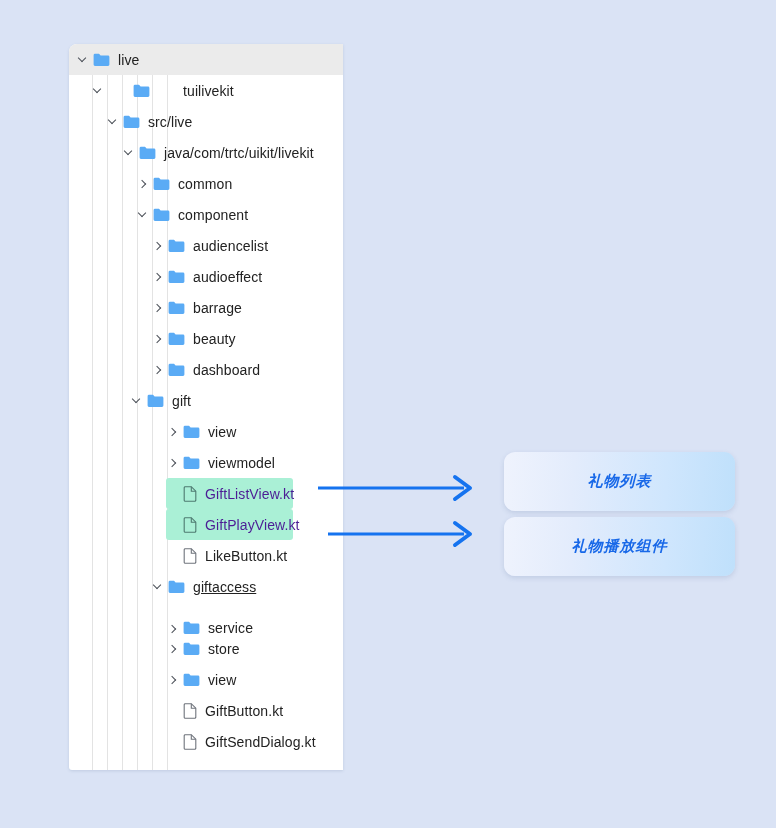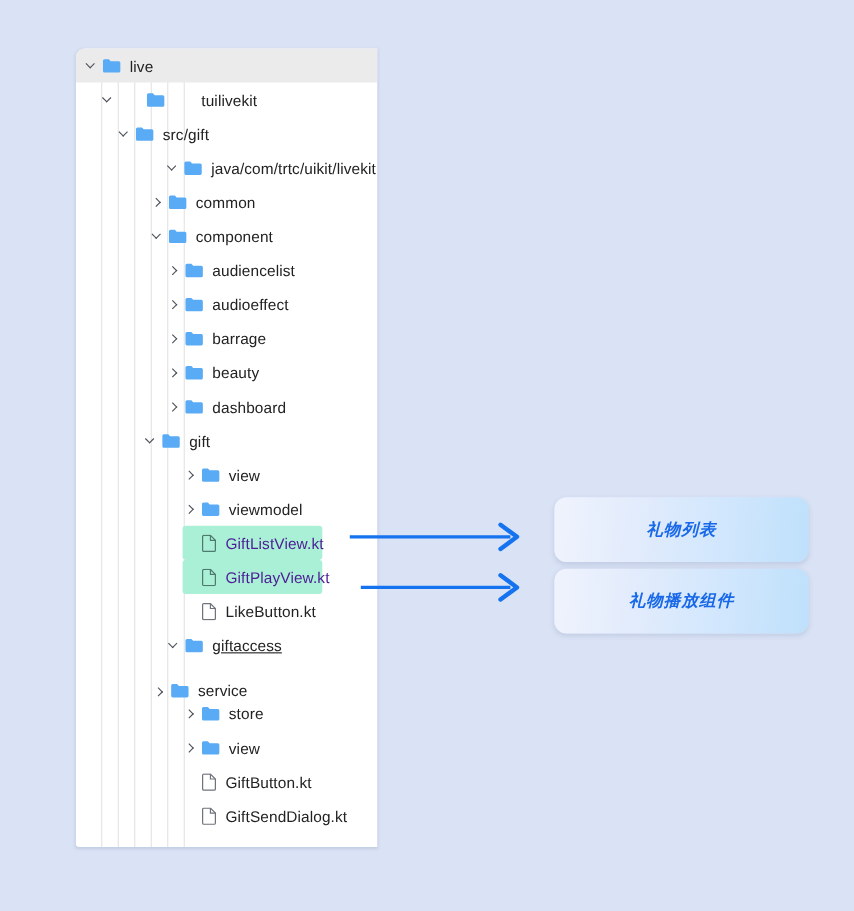--- a/index.html
+++ b/index.html
@@ -147,25 +147,25 @@
         </svg>
         <span class="label">tuilivekit</span>
       </div>
     </div>
     <div class="tree-row">
       <div class="row-inner" style="padding-left: 36px;">
         <span class="chev down"></span>
         <svg width="17" height="14" viewBox="0 0 17 14" class="ficon">
           <path d="M0.6 2.2 A1.4 1.4 0 0 1 2 0.8 L6 0.8 L7.6 2.6 L15 2.6 A1.4 1.4 0 0 1 16.4 4 L16.4 11.6 A1.4 1.4 0 0 1 15 13 L2 13 A1.4 1.4 0 0 1 0.6 11.6 Z" fill="#5aabf5"></path>
         </svg>
-        <span class="label">src/gift</span>
-      </div>
-    </div>
-    <div class="tree-row">
-      <div class="row-inner" style="padding-left: 80px;">
+        <span class="label">src/live</span>
+      </div>
+    </div>
+    <div class="tree-row">
+      <div class="row-inner" style="padding-left: 27px; margin-left: 25px;">
         <span class="chev down"></span>
         <svg width="17" height="14" viewBox="0 0 17 14" class="ficon">
           <path d="M0.6 2.2 A1.4 1.4 0 0 1 2 0.8 L6 0.8 L7.6 2.6 L15 2.6 A1.4 1.4 0 0 1 16.4 4 L16.4 11.6 A1.4 1.4 0 0 1 15 13 L2 13 A1.4 1.4 0 0 1 0.6 11.6 Z" fill="#5aabf5"></path>
         </svg>
         <span class="label">java/com/trtc/uikit/livekit</span>
       </div>
     </div>
     <div class="tree-row">
       <div class="row-inner" style="padding-left: 66px;">
         <span class="chev right"></span>
@@ -291,21 +291,21 @@
     <div class="tree-row">
       <div class="row-inner" style="padding-left: 81px; text-decoration: underline;">
         <span class="chev down"></span>
         <svg width="17" height="14" viewBox="0 0 17 14" class="ficon">
           <path d="M0.6 2.2 A1.4 1.4 0 0 1 2 0.8 L6 0.8 L7.6 2.6 L15 2.6 A1.4 1.4 0 0 1 16.4 4 L16.4 11.6 A1.4 1.4 0 0 1 15 13 L2 13 A1.4 1.4 0 0 1 0.6 11.6 Z" fill="#5aabf5"></path>
         </svg>
         <span class="label">giftaccess</span>
       </div>
     </div>
     <div class="tree-row">
-      <div class="row-inner" style="padding-left: 68px; margin-top: 21px;">
+      <div class="row-inner" style="padding-left: 96px; margin-top: 21px;">
         <span class="chev right"></span>
         <svg width="17" height="14" viewBox="0 0 17 14" class="ficon">
           <path d="M0.6 2.2 A1.4 1.4 0 0 1 2 0.8 L6 0.8 L7.6 2.6 L15 2.6 A1.4 1.4 0 0 1 16.4 4 L16.4 11.6 A1.4 1.4 0 0 1 15 13 L2 13 A1.4 1.4 0 0 1 0.6 11.6 Z" fill="#5aabf5"></path>
         </svg>
         <span class="label">service</span>
       </div>
     </div>
     <div class="tree-row">
       <div class="row-inner" style="padding-left: 96px;">
         <span class="chev right"></span>

